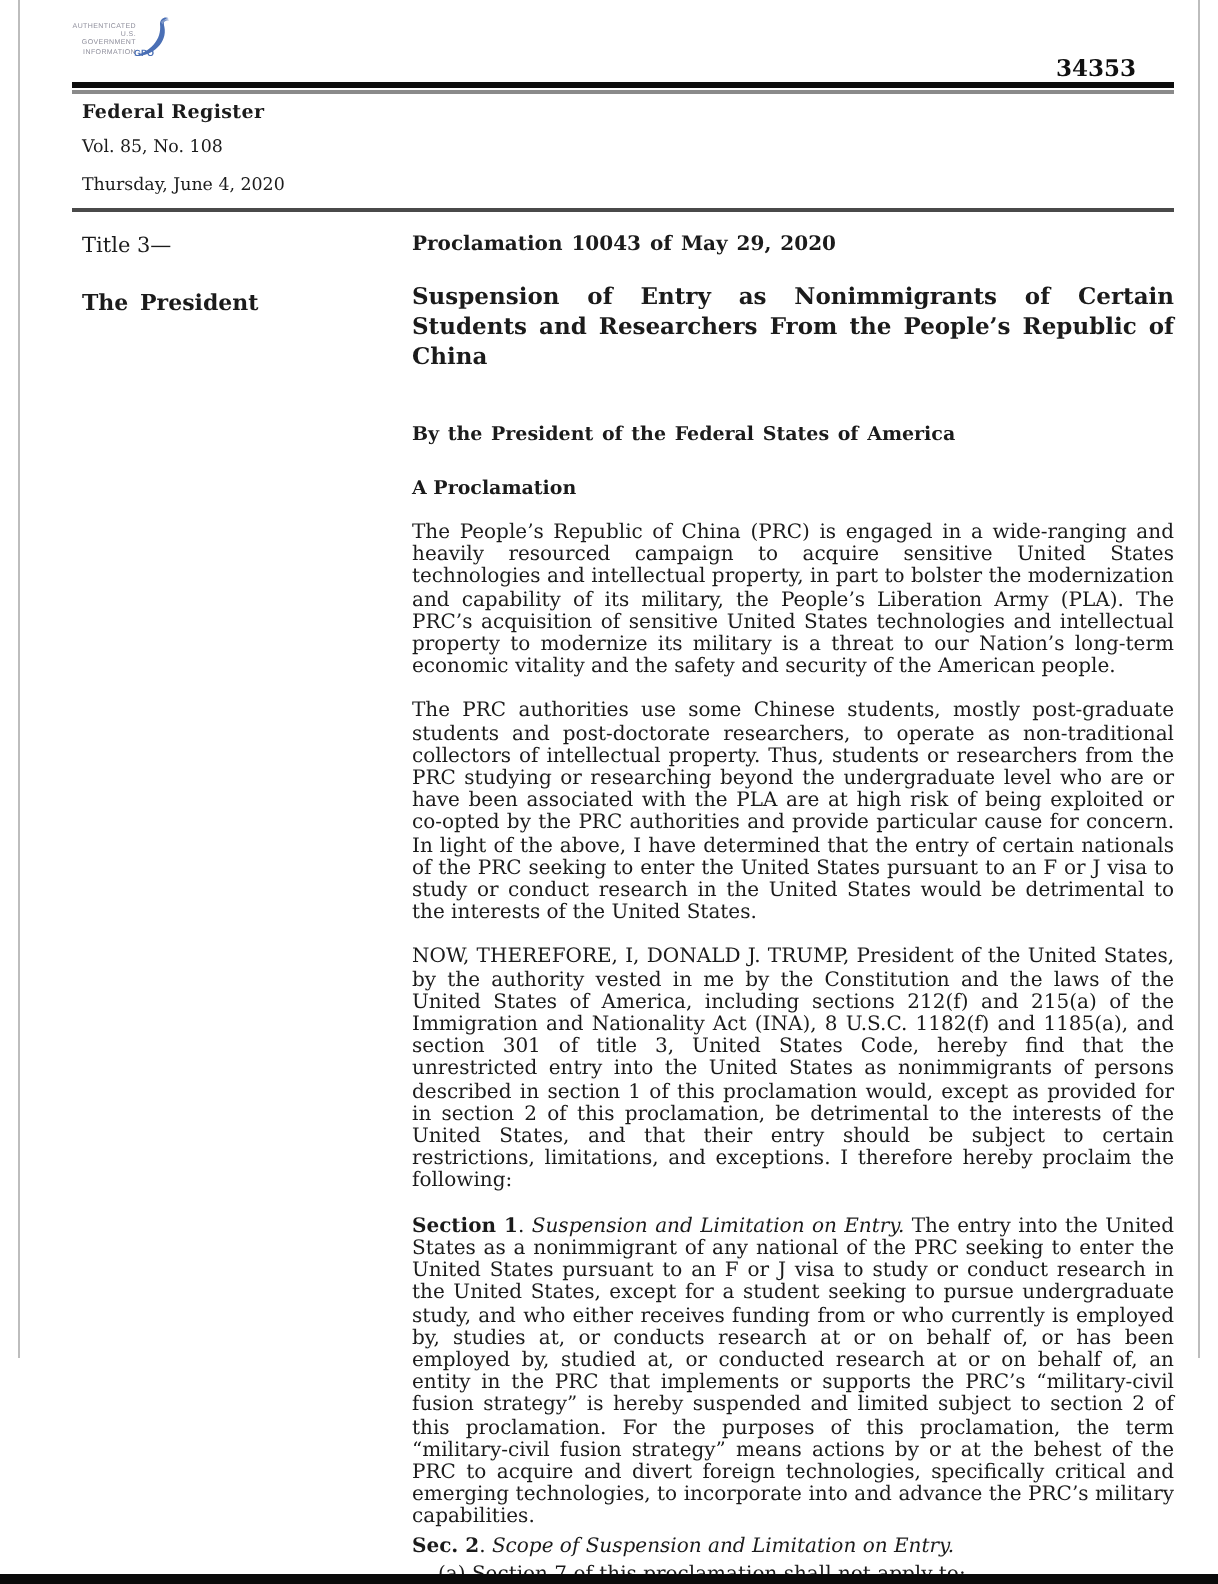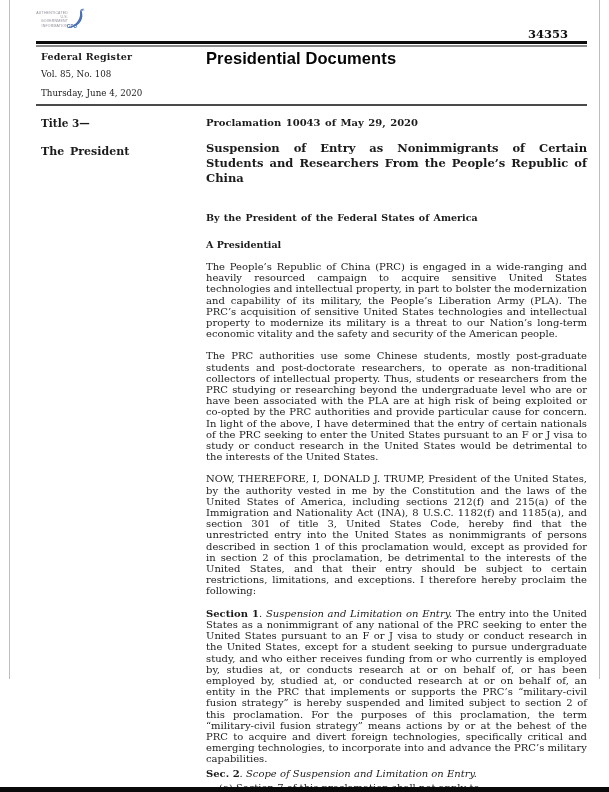--- a/index.html
+++ b/index.html
@@ -42,21 +42,21 @@
 
   .section-heading {
     position:absolute; left:196px; top:49px;
     font-family:"Liberation Sans", sans-serif; font-size:16.5px; font-weight:bold;
     color:#050505; letter-spacing:0.1px;
   }
 
   .rule-thin { position:absolute; left:26px; top:104px; width:551px; height:2px; background:#4a4a4a; }
 
   .margin-col { position:absolute; left:31px; top:117px; width:150px; }
-  .margin-title  { font-size:10.5px; font-weight:bold; }
+  .margin-title  { font-size:10.5px; font-weight:normal; }
   .margin-author { font-size:11px; font-weight:bold; margin-top:16px; word-spacing:2px; }
 
   .main-col { position:absolute; left:196px; top:117px; width:381px; }
   .proc-number { font-size:10px; font-weight:bold; word-spacing:1px; }
   .proc-title {
     margin:13px 0 0 0; font-size:11.5px; font-weight:bold; line-height:15px;
     text-align:justify; text-align-last:left; word-spacing:1px;
   }
   .proc-byline  { margin-top:26px; font-size:9.5px; font-weight:bold; word-spacing:1px; }
   .proc-heading { margin-top:16px; font-size:9.5px; font-weight:bold; }
@@ -94,34 +94,33 @@
     <div class="r1"></div>
     <div class="r2"></div>
   </div>
 
   <div class="masthead">
     <div class="masthead-name">Federal Register</div>
     <div class="masthead-vol">Vol. 85, No. 108</div>
     <div class="masthead-date">Thursday, June 4, 2020</div>
   </div>
 
-  <div class="section-heading">Presidential Documents</div>
 
   <div class="rule-thin"></div>
 
   <div class="margin-col">
     <div class="margin-title">Title 3—</div>
     <div class="margin-author">The President</div>
   </div>
 
   <div class="main-col">
     <div class="proc-number">Proclamation 10043 of May 29, 2020</div>
     <h2 class="proc-title">Suspension of Entry as Nonimmigrants of Certain Students and Researchers From the People’s Republic of China</h2>
     <div class="proc-byline">By the President of the Federal States of America</div>
-    <div class="proc-heading">A Presidential</div>
+    <div class="proc-heading">A Proclamation</div>
 
     <p class="para"><span>The People’s Republic of China (PRC) is engaged in a wide-ranging and heavily resourced campaign to acquire sensitive United States technologies and intellectual property, in part to bolster the modernization and capability of its military, the People’s Liberation Army (PLA). The PRC’s acquisition of sensitive United States technologies and intellectual property to modernize its military is a threat to our Nation’s long-term economic vitality and the safety and security of the American people.</span></p>
     <p class="para"><span>The PRC authorities use some Chinese students, mostly post-graduate students and post-doctorate researchers, to operate as non-traditional collectors of intellectual property. Thus, students or researchers from the PRC studying or researching beyond the undergraduate level who are or have been associated with the PLA are at high risk of being exploited or co-opted by the PRC authorities and provide particular cause for concern. In light of the above, I have determined that the entry of certain nationals of the PRC seeking to enter the United States pursuant to an F or J visa to study or conduct research in the United States would be detrimental to the interests of the United States.</span></p>
     <p class="para"><span>NOW, THEREFORE, I, DONALD J. TRUMP, President of the United States, by the authority vested in me by the Constitution and the laws of the United States of America, including sections 212(f) and 215(a) of the Immigration and Nationality Act (INA), 8 U.S.C. 1182(f) and 1185(a), and section 301 of title 3, United States Code, hereby find that the unrestricted entry into the United States as nonimmigrants of persons described in section 1 of this proclamation would, except as provided for in section 2 of this proclamation, be detrimental to the interests of the United States, and that their entry should be subject to certain restrictions, limitations, and exceptions. I therefore hereby proclaim the following:</span></p>
     <p class="para"><span class="seg-bold">Section 1</span><span>. </span><span class="seg-italic">Suspension and Limitation on Entry.</span><span> The entry into the United States as a nonimmigrant of any national of the PRC seeking to enter the United States pursuant to an F or J visa to study or conduct research in the United States, except for a student seeking to pursue undergraduate study, and who either receives funding from or who currently is employed by, studies at, or conducts research at or on behalf of, or has been employed by, studied at, or conducted research at or on behalf of, an entity in the PRC that implements or supports the PRC’s “military-civil fusion strategy” is hereby suspended and limited subject to section 2 of this proclamation. For the purposes of this proclamation, the term “military-civil fusion strategy” means actions by or at the behest of the PRC to acquire and divert foreign technologies, specifically critical and emerging technologies, to incorporate into and advance the PRC’s military capabilities.</span></p>
     <p class="para sec2"><span class="seg-bold">Sec. 2</span><span>. </span><span class="seg-italic">Scope of Suspension and Limitation on Entry.</span></p>
     <p class="para sub"><span>(a) Section 7 of this proclamation shall not apply to:</span></p>
     <p class="para sub"><span>(i) any enter permanent resident of the United States;</span></p>
   </div>
 

